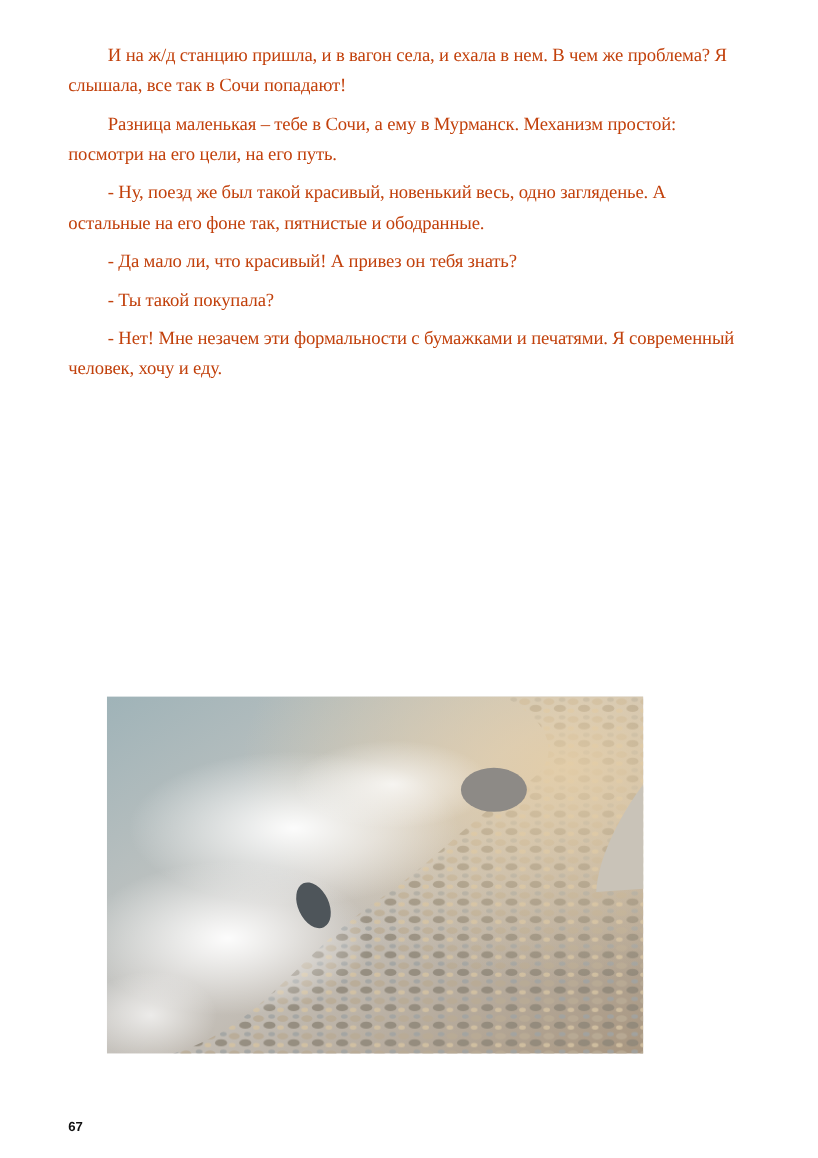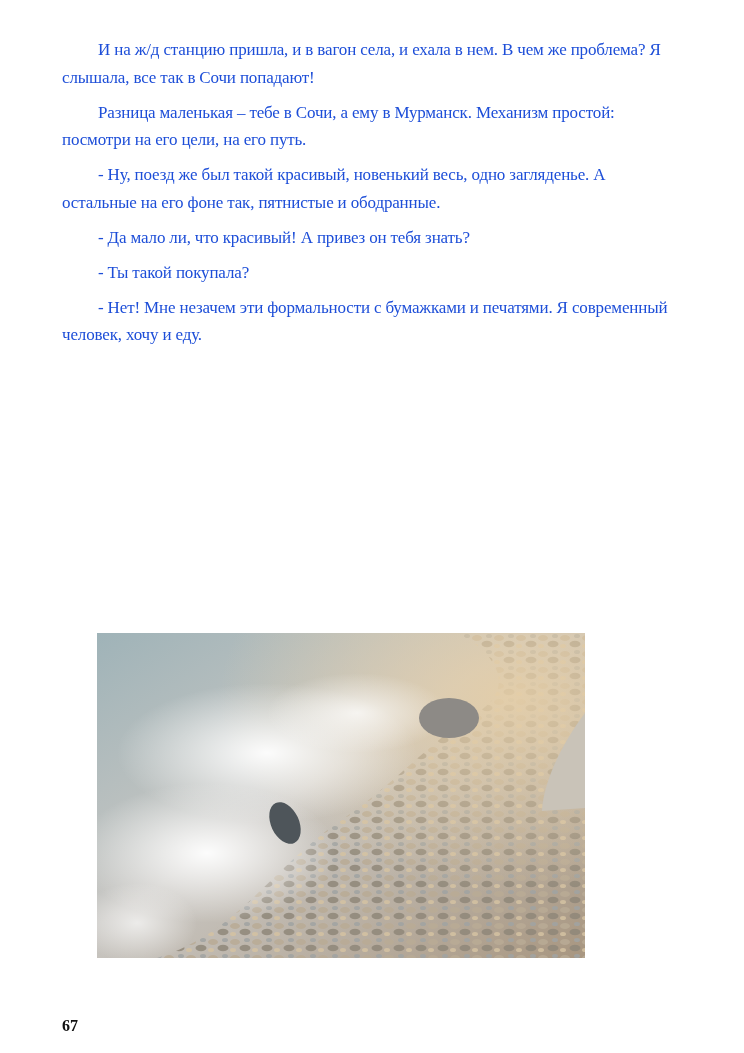--- a/index.html
+++ b/index.html
@@ -1,24 +1,24 @@
 <!DOCTYPE html>
 <html><head>
 <meta charset="utf-8">
 <style>
   html, body { margin:0; padding:0; background:#ffffff; }
   body { width:744px; height:1053px; position:relative; overflow:hidden; }
   .page { position:absolute; left:0; top:0; width:744px; height:1053px; background:#fff; }
   .text { position:absolute; left:62px; top:36px; width:620px;
-          font-family:"Liberation Serif", serif; font-size:17px; color:#1d4ed8; }
+          font-family:"Liberation Serif", serif; font-size:17px; color:#c2410c; }
   .para { margin:0 0 7.5px 0; line-height:27.5px; text-indent:36px; letter-spacing:-0.15px; }
   .photo { position:absolute; left:97px; top:633px; width:488px; height:325px; overflow:hidden; }
   .photo svg { display:block; }
-  .page-number { position:absolute; left:62px; top:1017px; font-family:Liberation Serif, serif;
-                 font-size:16px; font-weight:bold; color:#111; }
+  .page-number { position:absolute; left:62px; top:1017px; font-family:Liberation Sans, sans-serif;
+                 font-size:12px; font-weight:bold; color:#111; }
 </style>
 </head>
 <body>
 
 <div class="page">
   <div class="text">
     <p class="para">И на ж/д станцию пришла, и в вагон села, и ехала в нем. В чем же проблема? Я слышала, все так в Сочи попадают!</p>
     <p class="para">Разница маленькая – тебе в Сочи, а ему в Мурманск. Механизм простой: посмотри на его цели, на его путь.</p>
     <p class="para">- Ну, поезд же был такой красивый, новенький весь, одно загляденье. А остальные на его фоне так, пятнистые и ободранные.</p>
     <p class="para">- Да мало ли, что красивый! А привез он тебя знать?</p>

